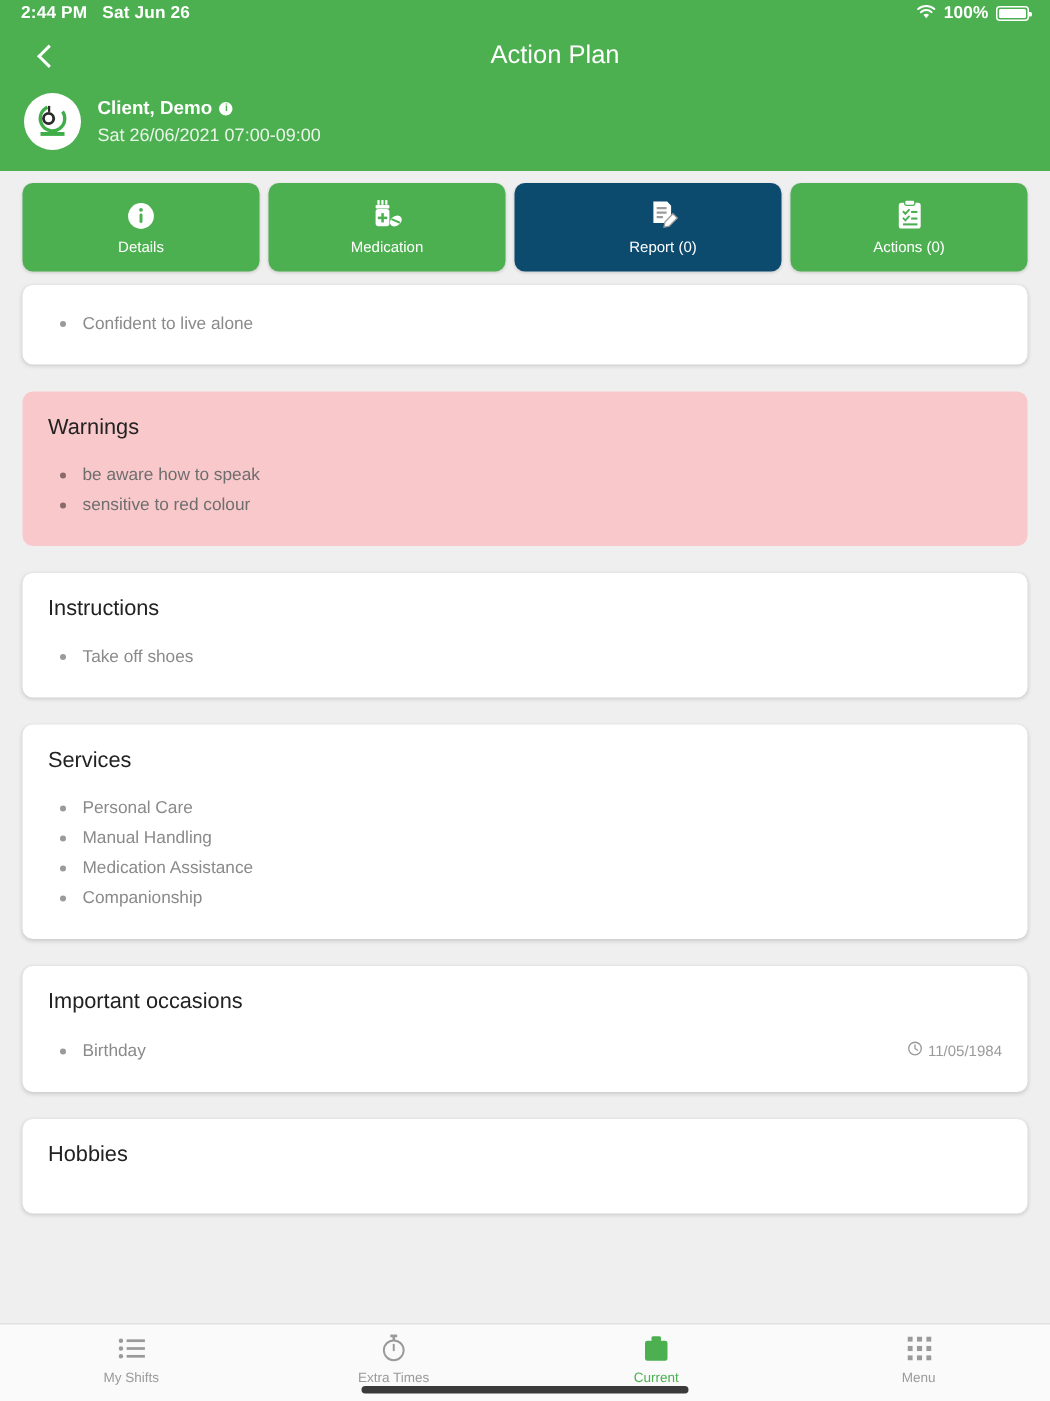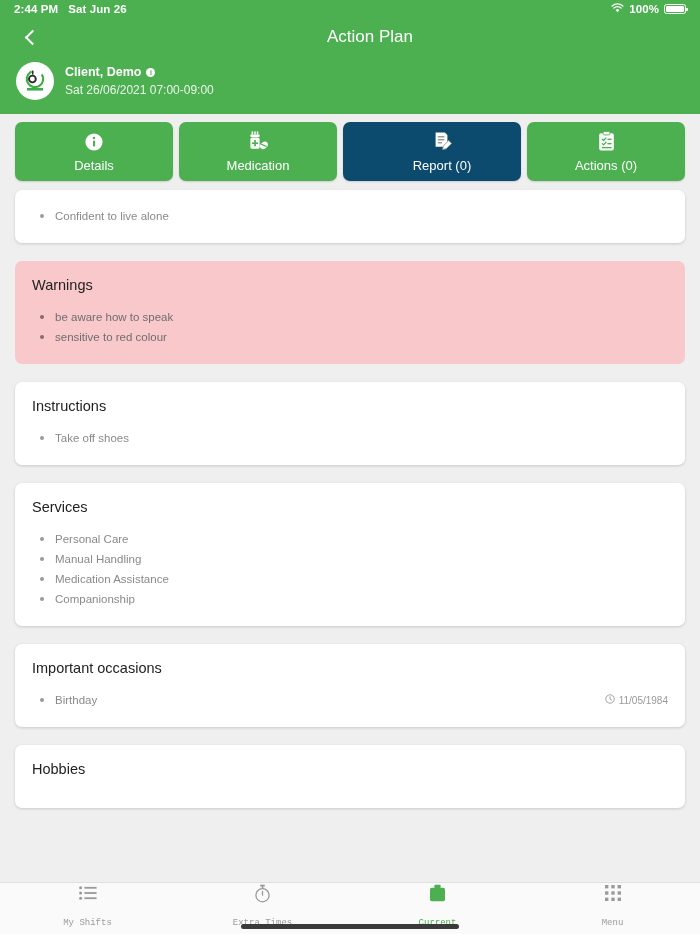--- a/index.html
+++ b/index.html
@@ -153,21 +153,21 @@
     cursor: pointer;
     box-shadow: 0 1px 2px rgba(0,0,0,0.14);
   }
   .tab-btn.active { background: #0c4a6e; padding-left: 20px; }
   .tab-icon {
     height: 22px;
     display: flex;
     align-items: center;
     justify-content: center;
   }
-  .tab-label { font-size: 13px; }
+  .tab-label { font-size: 10px; }
 
   
   .content {
     position: absolute;
     top: 180px;
     left: 0; right: 0;
     bottom: 52px;
     overflow: hidden;
     padding: 10px 15px 0 15px;
   }
@@ -220,26 +220,25 @@
     height: 52px;
     background: #FAFAFA;
     border-top: 1px solid #E0E0E0;
     display: flex;
   }
   .nav-item {
     flex: 1;
     display: flex;
     flex-direction: column;
     align-items: center;
-    justify-content: space-between;
+    justify-content: center;
     gap: 4px;
     cursor: pointer;
     color: #9A9A9A;
     padding-bottom: 6px;
-    font-family: Liberation Mono, monospace;
   }
   .nav-item.active { color: #4CB050; }
   .nav-icon { height: 20px; display: flex; align-items: center; justify-content: center; }
   .nav-label { font-size: 9px; }
 
   .home-indicator {
     position: absolute;
     bottom: 5px;
     left: 50%;
     transform: translateX(-50%);

